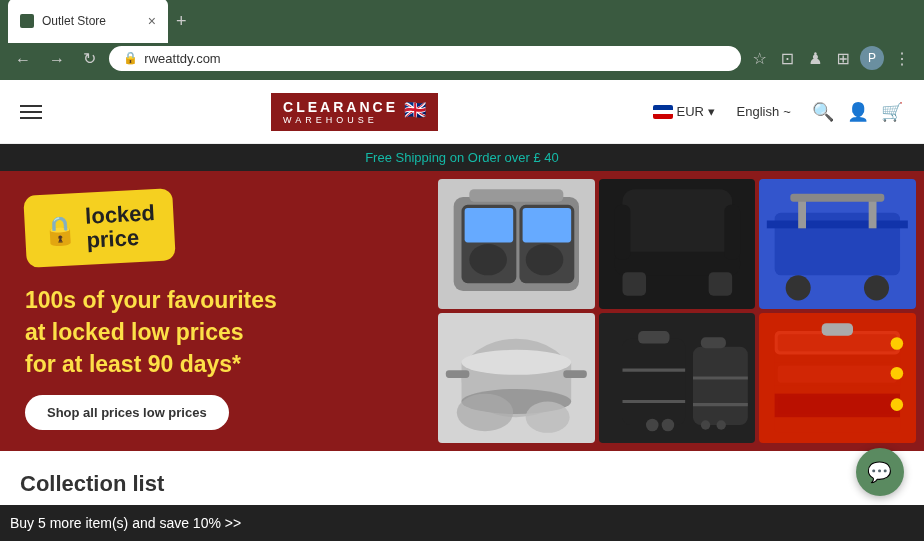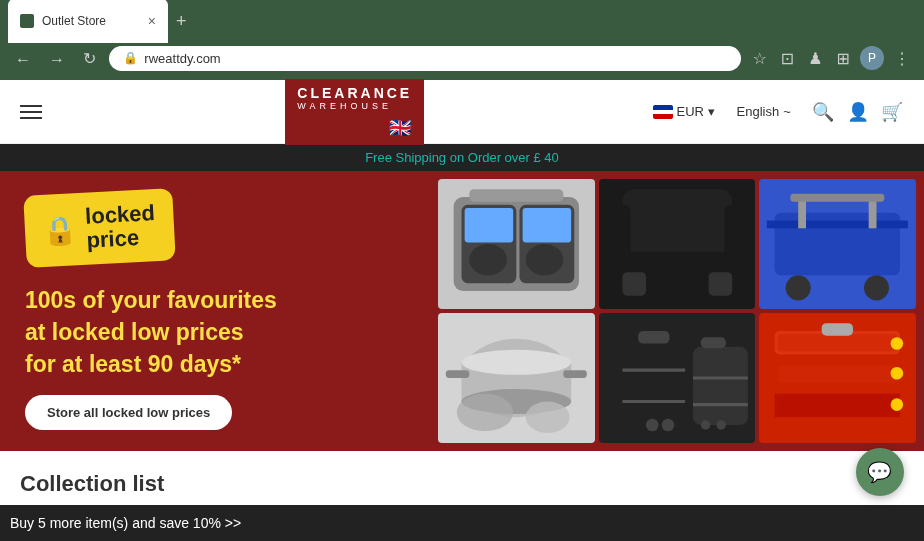--- a/index.html
+++ b/index.html
@@ -23,21 +23,21 @@
     .profile-avatar { width: 24px; height: 24px; border-radius: 50%; background: #6a8fa0; display: flex; align-items: center; justify-content: center; color: #fff; font-size: 12px; }
 
     
     .site-content { width: 100%; background: #fff; }
 
     
     .site-header { display: flex; align-items: center; padding: 10px 20px; border-bottom: 1px solid #eee; background: #fff; height: 64px; }
     .hamburger-btn { font-size: 20px; cursor: pointer; color: #333; margin-right: 15px; display: flex; flex-direction: column; gap: 4px; }
     .hamburger-btn span { display: block; width: 22px; height: 2px; background: #333; }
     .logo-area { flex: 1; display: flex; justify-content: center; }
-    .logo-box { background: #8b1a1a; padding: 6px 12px; display: flex; align-items: flex-end; gap: 6px; flex-direction: column; }
+    .logo-box { background: #8b1a1a; padding: 6px 12px; display: flex; align-items: flex-start; gap: 6px; }
     .logo-text-top { color: #fff; font-size: 14px; font-weight: bold; letter-spacing: 3px; }
     .logo-text-bottom { color: #fff; font-size: 9px; letter-spacing: 4px; }
     .logo-uk-flag { font-size: 18px; }
     .header-right { display: flex; align-items: center; gap: 22px; }
     .currency-selector { display: flex; align-items: center; gap: 4px; font-size: 13px; color: #333; cursor: pointer; }
     .flag-icon { width: 20px; height: 14px; background: linear-gradient(to bottom, #003399 0%, #003399 33%, #fff 33%, #fff 66%, #cc0000 66%); border-radius: 2px; }
     .lang-selector { display: flex; align-items: center; gap: 4px; font-size: 13px; color: #333; cursor: pointer; }
     .header-icons { display: flex; align-items: center; gap: 12px; }
     .header-icon { font-size: 18px; color: #333; cursor: pointer; }
 
@@ -169,21 +169,21 @@
             </span>
             <span class="locked-text">price</span>
           </div>
         </div>
       </div>
       <div class="hero-tagline">
         <span>100s of your favourites</span><br>
         <span>at locked low prices</span><br>
         <span>for at least 90 days*</span>
       </div>
-      <button class="shop-btn">Store all locked low prices</button>
+      <button class="shop-btn">Shop all prices low prices</button>
     </div>
 
     <div class="hero-right">
       <div class="hero-img-grid">
 
         <div class="hero-product product-air-fryer">
           <svg viewBox="0 0 100 80" class="svg-product">
             <rect x="10" y="10" width="80" height="60" rx="6" fill="#888"></rect>
             <rect x="15" y="15" width="35" height="50" rx="4" fill="#444"></rect>
             <rect x="52" y="15" width="35" height="50" rx="4" fill="#444"></rect>

